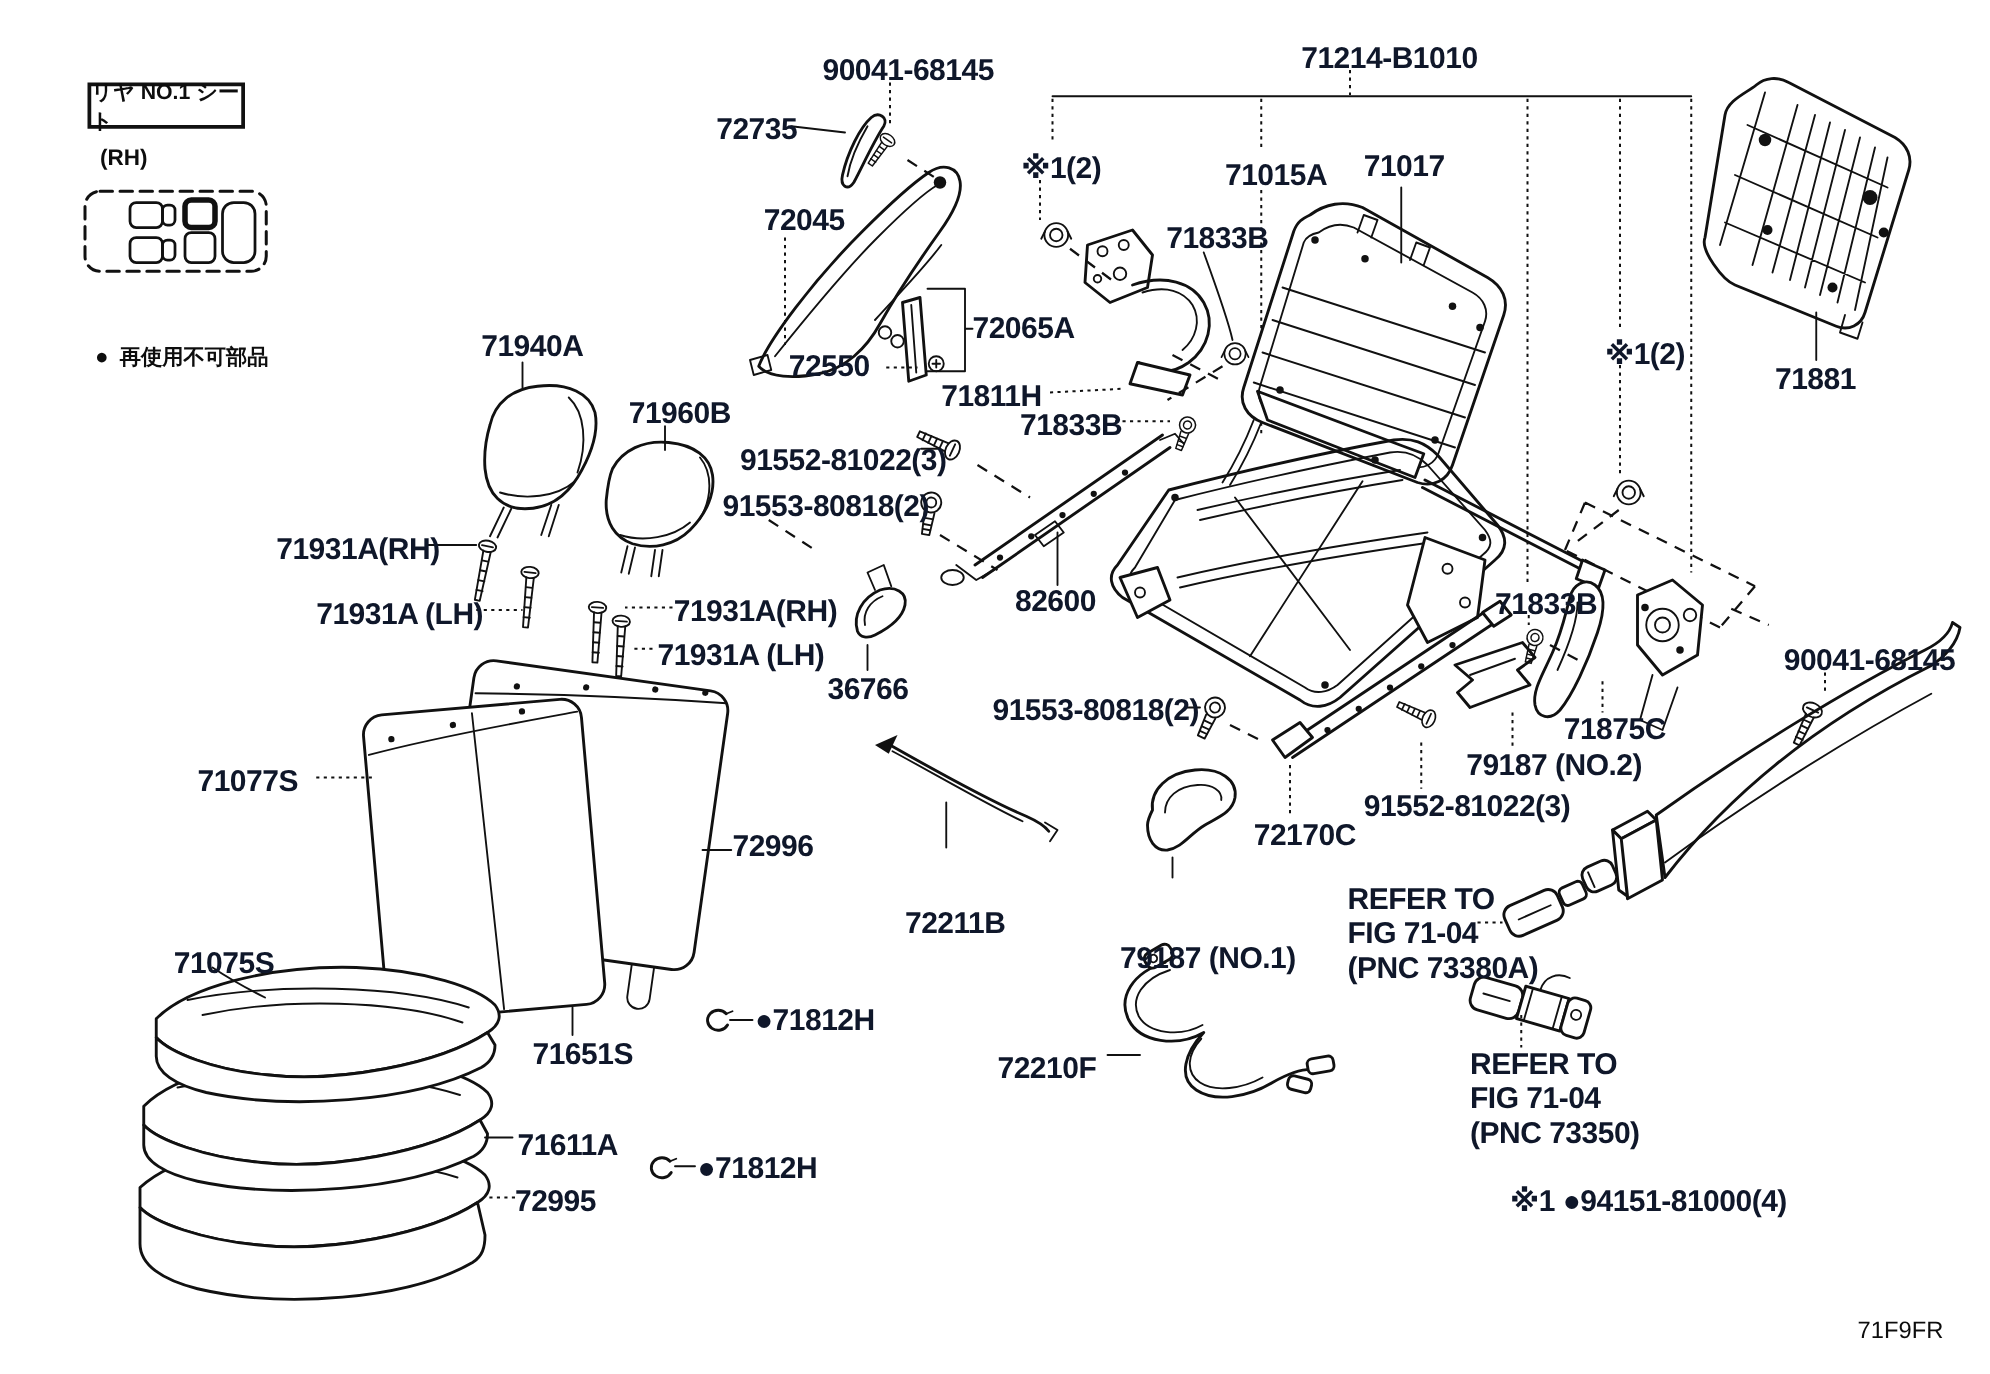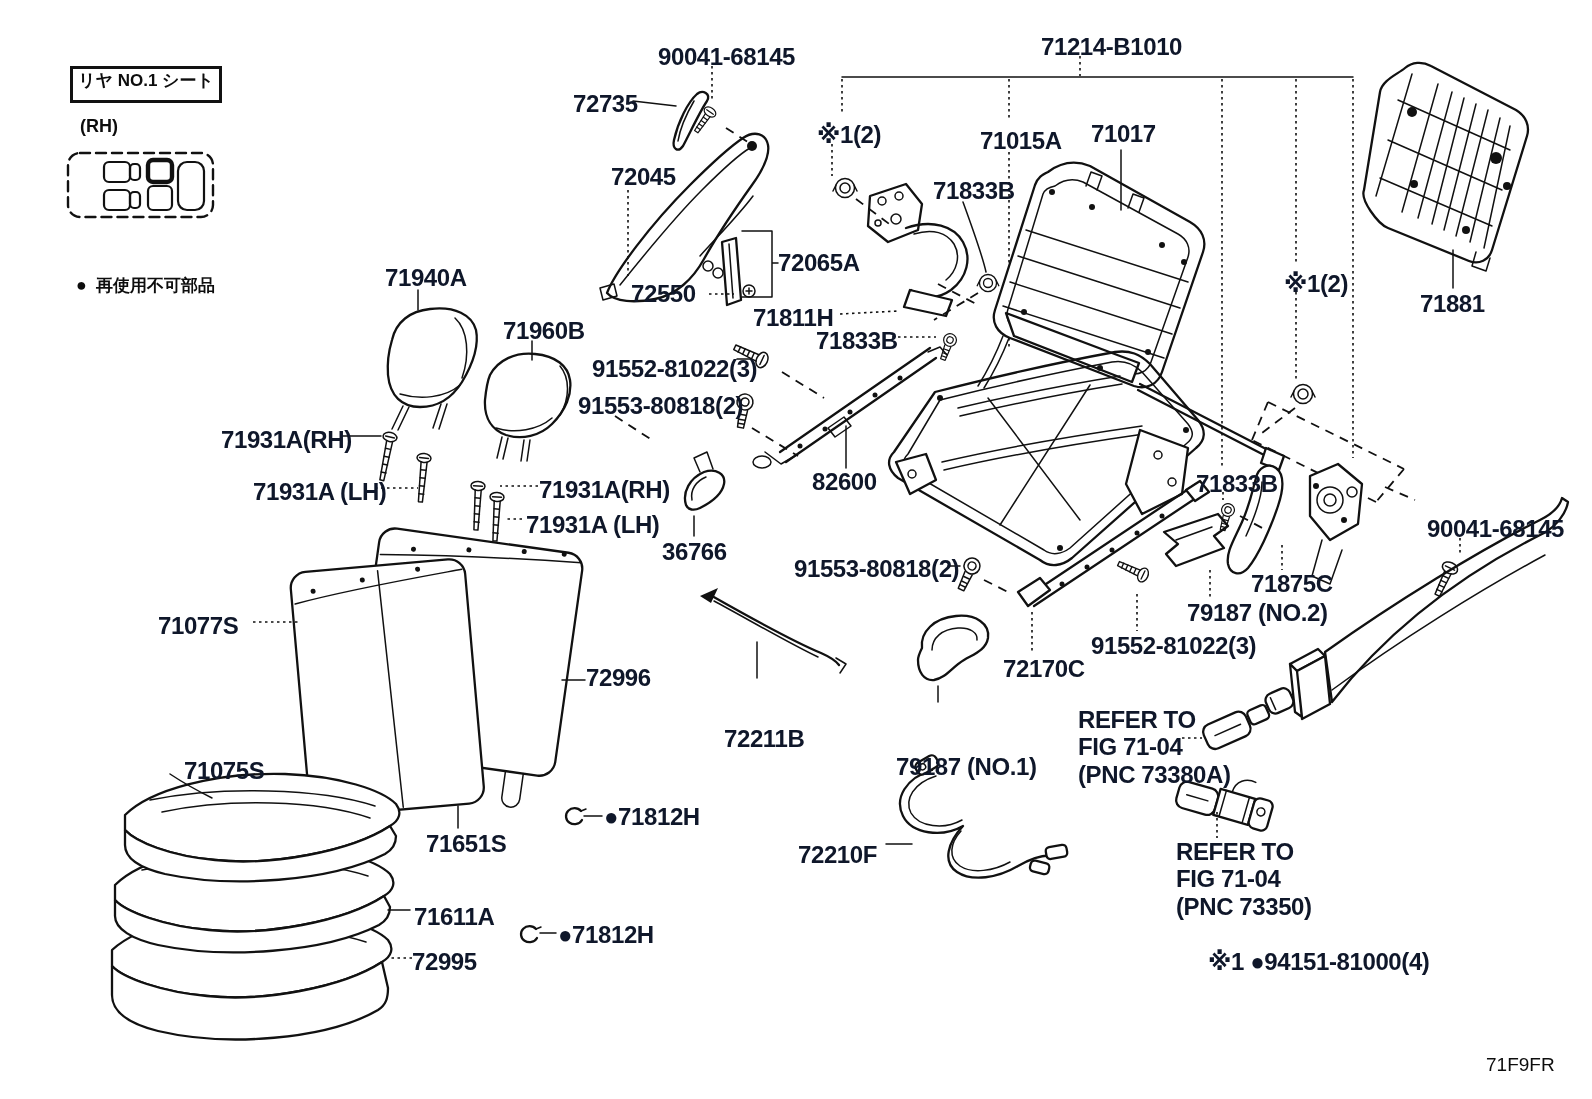--- a/index.html
+++ b/index.html
@@ -1,22 +1,22 @@
 <!DOCTYPE html>
 <html><head>
 <meta charset="utf-8">
 <style>
   html,body{margin:0;padding:0;background:#fff;}
   .stage{position:relative;width:1592px;height:1099px;background:#ffffff;overflow:hidden;
          font-family:"Liberation Sans","DejaVu Sans",sans-serif;color:#0d0d0d;}
   .stage svg.art{position:absolute;left:0;top:0;}
   .part-label{position:absolute;font-weight:700;font-size:24px;line-height:1.14;
               letter-spacing:-0.4px;white-space:pre-line;color:#0f172a;}
-  .title-box{position:absolute;left:70px;top:66px;width:152px;height:37px;border:3px solid #111;
-             display:flex;align-items:flex-start;justify-content:center;font-size:17px;font-weight:700;box-sizing:border-box;}
+  .title-box{position:absolute;left:70px;top:66px;width:126px;height:37px;border:3px solid #111;
+             display:flex;align-items:center;justify-content:center;font-size:17px;font-weight:700;box-sizing:border-box;}
   .rh-label{position:absolute;left:80px;top:116px;font-size:18px;font-weight:700;}
   .legend{position:absolute;left:76px;top:274px;font-size:17px;font-weight:700;display:flex;align-items:center;gap:9px;}
   .legend .bullet{font-size:18px;}
   .footer-left{position:absolute;left:42px;top:1104px;font-size:19px;}
   .footer-right{position:absolute;left:1486px;top:1054px;font-size:19px;}
   
   .ln{fill:none;stroke:#111;stroke-width:2.3;stroke-linecap:round;stroke-linejoin:round}
   .lnf{fill:#fff;stroke:#111;stroke-width:2.3;stroke-linejoin:round}
   .tn{fill:none;stroke:#111;stroke-width:1.5;stroke-linecap:round;stroke-linejoin:round}
   .dot{fill:none;stroke:#111;stroke-width:1.6;stroke-dasharray:2.5 3.5}
@@ -410,35 +410,35 @@
       <div class="part-label" style="left: 253px; top: 478px;">71931A (LH)</div>
       <div class="part-label" style="left: 539px; top: 476px;">71931A(RH)</div>
       <div class="part-label" style="left: 526px; top: 511px;">71931A (LH)</div>
       <div class="part-label" style="left: 662px; top: 538px;">36766</div>
       <div class="part-label" style="left: 812px; top: 468px;">82600</div>
       <div class="part-label" style="left: 1196px; top: 470px;">71833B</div>
       <div class="part-label" style="left: 1420px; top: 290px;">71881</div>
       <div class="part-label" style="left: 1284px; top: 270px;">※1(2)</div>
       <div class="part-label" style="left: 1427px; top: 515px;">90041-68145</div>
       <div class="part-label" style="left: 1251px; top: 570px;">71875C</div>
-      <div class="part-label" style="left: 1173px; top: 599px; margin-left: 14px;">79187 (NO.2)</div>
+      <div class="part-label" style="left: 1173px; top: 599px;">79187 (NO.2)</div>
       <div class="part-label" style="left: 1091px; top: 632px;">91552-81022(3)</div>
       <div class="part-label" style="left: 1003px; top: 655px;">72170C</div>
       <div class="part-label" style="left: 794px; top: 555px;">91553-80818(2)</div>
       <div class="part-label" style="left: 724px; top: 680px; margin-top: 45px;">72211B</div>
       <div class="part-label" style="left: 896px; top: 705px; margin-top: 48px;">79187 (NO.1)</div>
       <div class="part-label" style="left: 798px; top: 841px;">72210F</div>
       <div class="part-label" style="left: 1078px; top: 706px;">REFER TO
 FIG 71-04
 (PNC 73380A)</div>
       <div class="part-label" style="left: 1176px; top: 838px;">REFER TO
 FIG 71-04
 (PNC 73350)</div>
       <div class="part-label" style="left: 158px; top: 612px;">71077S</div>
-      <div class="part-label" style="left: 139px; top: 757px; margin-left: 45px;">71075S</div>
+      <div class="part-label" style="left: 139px; top: 757px;">71075S</div>
       <div class="part-label" style="left: 586px; top: 664px;">72996</div>
       <div class="part-label" style="left: 426px; top: 830px;">71651S</div>
       <div class="part-label" style="left: 414px; top: 903px;">71611A</div>
       <div class="part-label" style="left: 604px; top: 803px;">●71812H</div>
       <div class="part-label" style="left: 558px; top: 921px;">●71812H</div>
       <div class="part-label" style="left: 412px; top: 948px;">72995</div>
       <div class="part-label" style="left: 1208px; top: 948px;">※1 ●94151-81000(4)</div>
     </div>
 </div>
 

